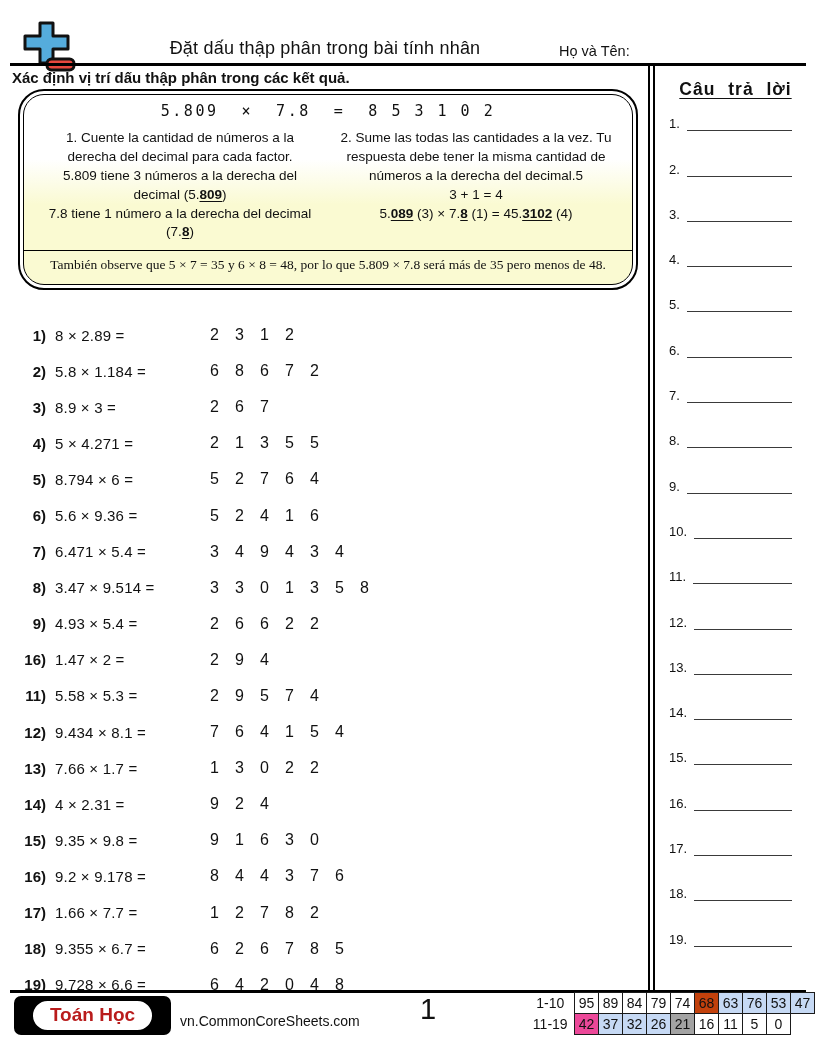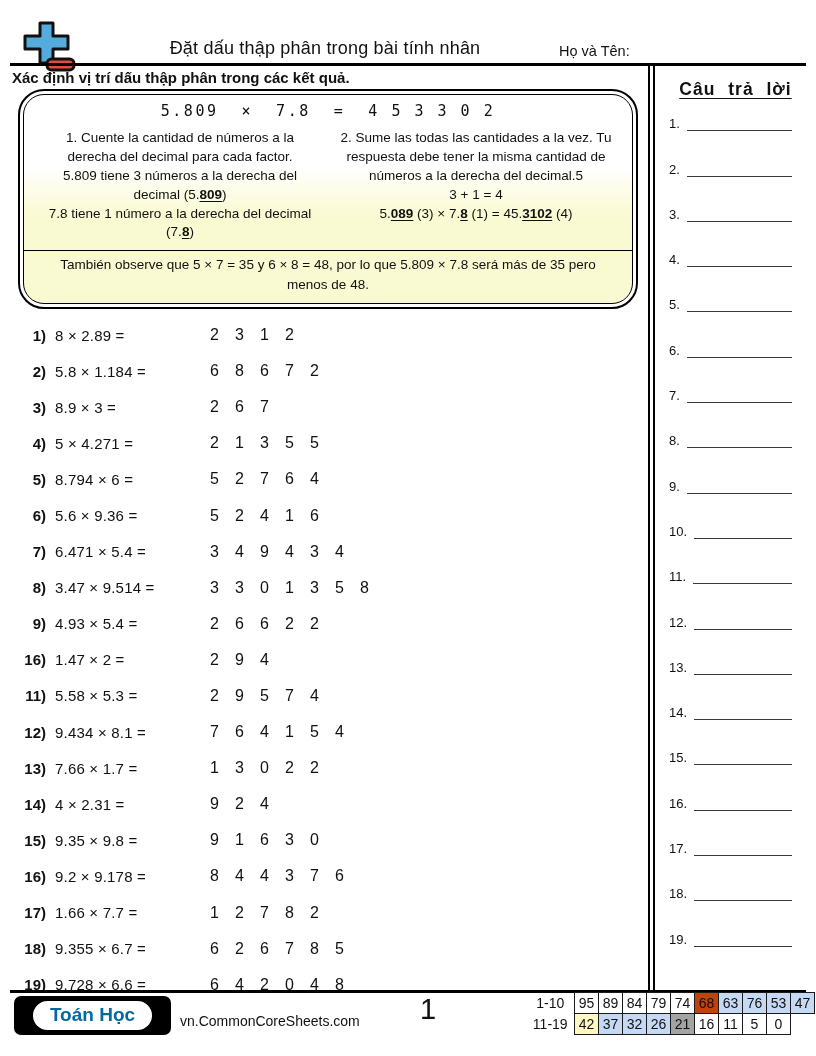--- a/index.html
+++ b/index.html
@@ -16,21 +16,21 @@
   .prompt { position:absolute; left:12px; top:69px; width:630px; font-size:15px; font-weight:bold; }
 
   
   .ex-outer { position:absolute; left:18px; top:89px; width:620px; border:2.5px solid #000; border-radius:26px; padding:3px; background:#fff; }
   .ex-inner { border:1.5px solid #000; border-radius:21px; overflow:hidden;
               background:linear-gradient(180deg,#ffffff 0%,#ffffff 34%,#fafad2 58%,#fafad2 100%); }
   .ex-eq { text-align:center; font-family:"DejaVu Sans Mono", monospace; font-size:15px; letter-spacing:2.5px; padding-top:7px; white-space:pre; }
   .ex-cols { display:flex; padding:9px 8px 2px; }
   .ex-col { width:50%; font-size:13.5px; line-height:1.4; text-align:center; padding:0 10px; }
   .ex-col p { margin:0; }
-  .ex-note { border-top:1.5px solid #000; margin-top:6px; text-align:center; font-size:13.5px; line-height:1.45; padding:4px 24px 9px; }
+  .ex-note { border-top:1.5px solid #000; margin-top:6px; text-align:center; font-size:13.5px; line-height:1.45; padding:4px 24px 9px;font-family:Liberation Serif, serif; }
   .u { text-decoration:underline; text-underline-offset:2px;font-weight:bold; }
 
   
   .problems { position:absolute; left:0; top:317px; width:648px; }
   .p-row { display:flex; align-items:center; height:36.1px; }
   .p-num { width:46px; text-align:right; font-weight:bold; font-size:15px; }
   .p-expr { margin-left:9px; width:149px; font-size:15px; letter-spacing:.2px; }
   .p-digits { display:flex; margin-left:6px; }
   .p-digit { width:25px; font-size:16px; }
 
@@ -38,21 +38,21 @@
   .sidebar { position:absolute; left:648px; top:66px; width:168px; height:924px; border-left:7px double #000; }
   .answers-title { margin-top:13px; text-align:center; font-size:17.5px; font-weight:bold; text-decoration:underline; text-underline-offset:3px; word-spacing:7px; letter-spacing:1px; }
   .answers-list { position:absolute; left:0; top:22px; width:100%; }
   .a-row { height:45.3px; display:flex; align-items:flex-end; padding:0 24px 2px 14px; }
   .a-num { font-size:13px; }
   .a-blank { flex:1; margin-left:7px; border-bottom:1.5px solid #3a3a3a; height:3px; }
 
   
   .footer-rule { position:absolute; left:10px; top:990px; width:796px; height:3px; background:#000; }
   .brand-badge { position:absolute; left:14px; top:996px; width:157px; height:39px; background:#000; border-radius:7px; display:flex; align-items:center; justify-content:center; }
-  .brand-pill { background:#fff; border:2.5px solid #000; border-radius:18px; padding:3px 17px 4px; font-size:19px; font-weight:bold; color:#0369a1; }
+  .brand-pill { background:#fff; border:2.5px solid #000; border-radius:18px; padding:3px 17px 4px; font-size:19px; font-weight:bold; color:#b91c1c; }
   .site { position:absolute; left:180px; top:1013px; font-size:14px; }
   .page-num { position:absolute; left:420px; top:993px; font-size:29px; }
   .score-table { position:absolute; right:1px; top:992px; border-collapse:collapse; table-layout:fixed; }
   .score-table td { height:21px; font-size:14px; text-align:center; vertical-align:middle; }
   .sc-label { width:44px; font-size:12.5px; text-align:right; padding-right:4px; border:none; }
   .sc-cell { width:24px; border:1.5px solid #1a1a1a; }
   .sc-empty { border:none; }
 </style>
 </head>
 <body>
@@ -66,21 +66,21 @@
     </svg>
   </div>
   <div class="title">Đặt dấu thập phân trong bài tính nhân</div>
   <div class="name-label">Họ và Tên:</div>
   <div class="header-rule"></div>
 
   <div class="prompt">Xác định vị trí dấu thập phân trong các kết quả.</div>
 
   <div class="ex-outer">
     <div class="ex-inner">
-      <div class="ex-eq">5.809  ×  7.8  =  4 5 3 3 0 2</div>
+      <div class="ex-eq">5.809  ×  7.8  =  8 5 3 1 0 2</div>
       <div class="ex-cols">
         <div class="ex-col">
           <p>1. Cuente la cantidad de números a la derecha del decimal para cada factor.</p>
           <p><span>5.809 tiene 3 números a la derecha del decimal (5.</span><span class="u">809</span><span>)</span></p>
           <p><span>7.8 tiene 1 número a la derecha del decimal (7.</span><span class="u">8</span><span>)</span></p>
         </div>
         <div class="ex-col">
           <p>2. Sume las todas las cantidades a la vez. Tu respuesta debe tener la misma cantidad de números a la derecha del decimal.5</p>
           <p>3 + 1 = 4</p>
           <p><span>5.</span><span class="u">089</span><span> (3) × 7.</span><span class="u">8</span><span> (1) = 45.</span><span class="u">3102</span><span> (4)</span></p>
@@ -400,21 +400,21 @@
           <td class="sc-cell">79</td>
           <td class="sc-cell">74</td>
           <td class="sc-cell" style="background: #c2410c;">68</td>
           <td class="sc-cell" style="background: rgb(198, 217, 244);">63</td>
           <td class="sc-cell" style="background: rgb(198, 217, 244);">76</td>
           <td class="sc-cell" style="background: rgb(198, 217, 244);">53</td>
           <td class="sc-cell" style="background: rgb(198, 217, 244);">47</td>
         </tr>
         <tr>
           <td class="sc-label">11-19</td>
-          <td class="sc-cell" style="background: #fef9c3;">42</td>
+          <td class="sc-cell" style="background: #ec4899;">42</td>
           <td class="sc-cell" style="background: rgb(198, 217, 244); margin-left: 32px;">37</td>
           <td class="sc-cell" style="background: rgb(198, 217, 244);">32</td>
           <td class="sc-cell" style="background: rgb(198, 217, 244);">26</td>
           <td class="sc-cell" style="background: #a3a3a3;">21</td>
           <td class="sc-cell">16</td>
           <td class="sc-cell">11</td>
           <td class="sc-cell">5</td>
           <td class="sc-cell">0</td>
           <td class="sc-empty"></td>
         </tr>

